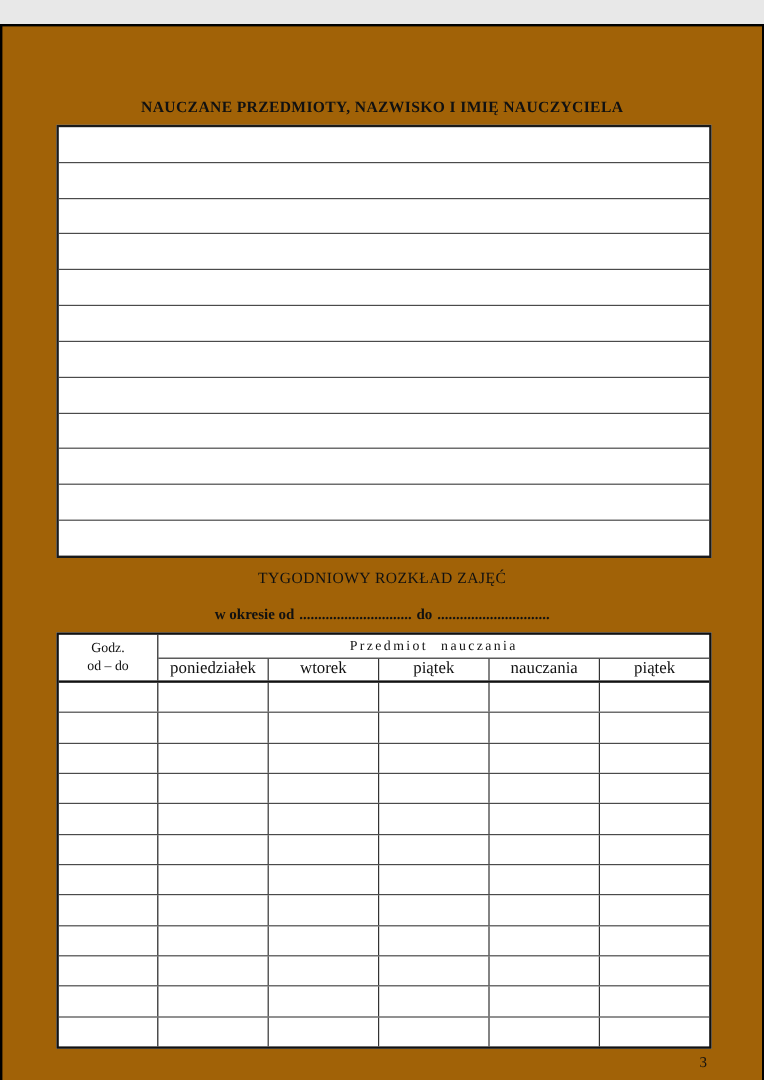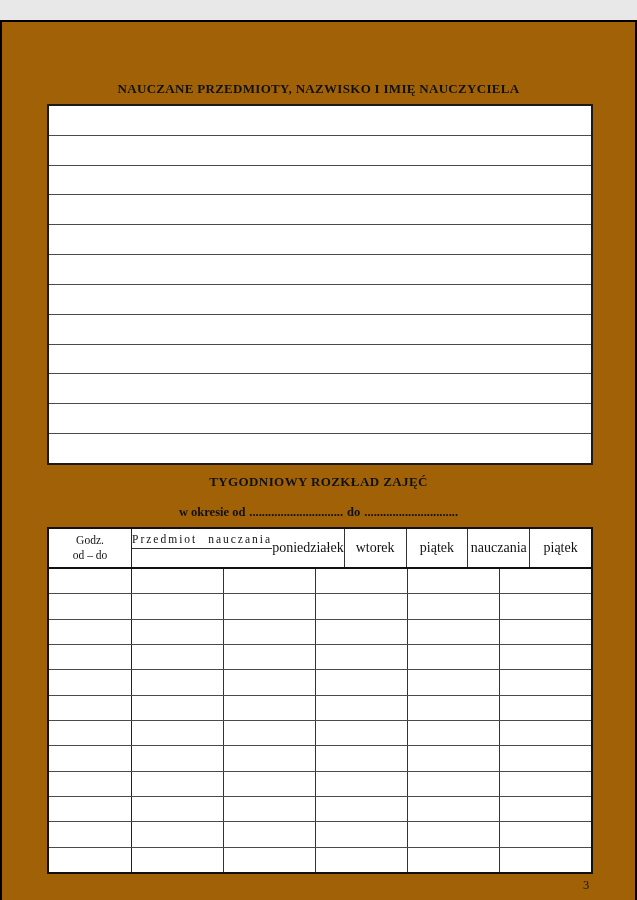--- a/index.html
+++ b/index.html
@@ -31,21 +31,21 @@
     display: flex; flex-direction: column;
     background: #fff;
   }
   .t1row { flex: 1; border-bottom: 1px solid #4a4a4a; }
   .t1row:last-child { border-bottom: none; }
 
   
   .title2 {
     position: absolute; top: 452px; left: 0; width: 100%;
     text-align: center;
-    font-weight: bold; font-size: 13px; letter-spacing: 0.4px;
+    font-weight: normal; font-size: 13px; letter-spacing: 0.4px;
     white-space: nowrap;
   }
   .period {
     position: absolute; top: 483px; left: 0; width: 100%;
     text-align: center;
     font-weight: bold; font-size: 12.5px;
     white-space: nowrap;
   }
   .period span { padding: 0 2px; }
 
@@ -58,21 +58,21 @@
     background: #fff;
   }
   .t2head { display: flex; height: 40px; border-bottom: 2px solid #111; flex: none; }
   .hours-head {
     width: 83px; flex: none;
     border-right: 1px solid #222;
     display: flex; flex-direction: column;
     justify-content: center; align-items: center;
     font-size: 11.5px; line-height: 15px;
   }
-  .head-right { flex: 1; display: flex; flex-direction: row; }
+  .head-right { flex: 1; display: flex; flex-direction: column; }
   .group-head {
     height: 20px; flex: none;
     border-bottom: 1px solid #333;
     display: flex; align-items: center; justify-content: center;
     font-size: 11.5px; letter-spacing: 2px; word-spacing: 6px;
   }
   .days-row { flex: 1; display: flex; }
   .dayhead {
     flex: 1;
     border-right: 1px solid #333;

